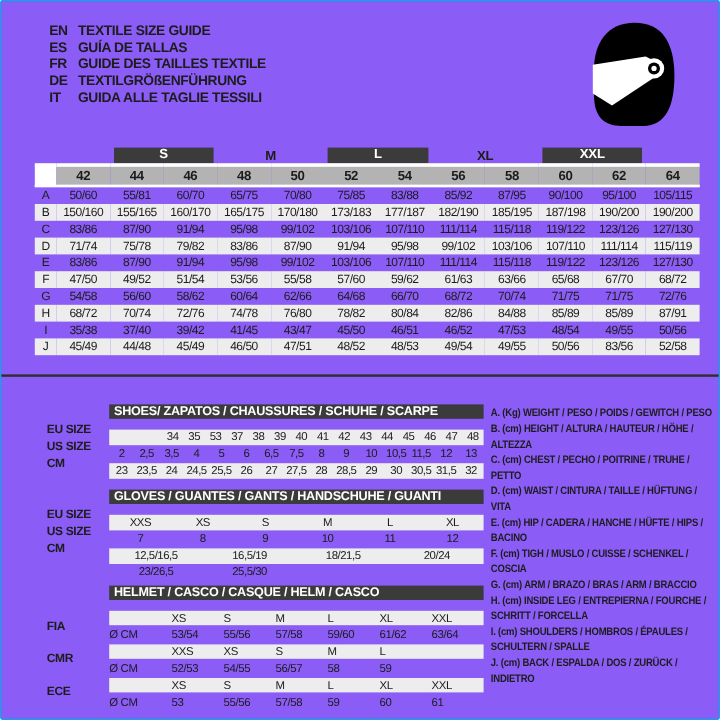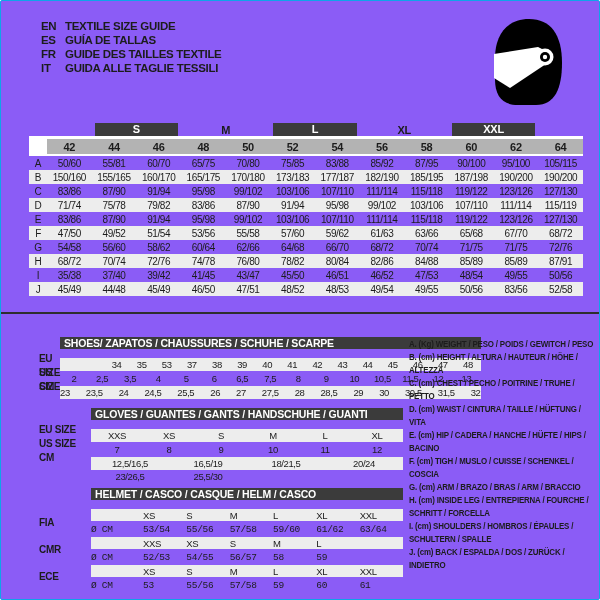--- a/index.html
+++ b/index.html
@@ -37,21 +37,21 @@
   .mini-label.sp-title{height:15px;}
   .mini-label.sp-size{height:13px;}
   .mini-body{flex:1;}
   .mini-title{height:12px;line-height:12px;background:var(--dark);color:#fff;
               font-size:10.5px;font-weight:700;letter-spacing:-0.2px;padding-left:4px;margin-bottom:9px;}
   .mini-row{display:grid;height:13px;margin-bottom:1px;align-items:center;}
   .mini-row.shaded{background:var(--stripe);}
   .mini-cell{text-align:center;font-size:9.5px;letter-spacing:-0.4px;line-height:13px;}
   .helmet-row{display:grid;grid-template-columns:52px repeat(6,1fr);align-items:center;margin-bottom:1px;}
   .helmet-row.sizes{height:12px;background:var(--stripe);}
-  .helmet-row.vals{height:14px;font-family:Liberation Mono, monospace;}
+  .helmet-row.vals{height:14px;}
   .helmet-cell{text-align:left;font-size:9.5px;letter-spacing:-0.3px;}
   .helmet-cell.unit{font-weight:400;}
   
   .legend{position:absolute;left:408px;top:337px;width:210px;transform:scaleX(0.88);transform-origin:left top;}
   .legend-item{font-size:9px;font-weight:700;line-height:13px;letter-spacing:-0.2px;}
 </style>
 </head>
 <body>
 
 <div class="page">
@@ -61,20 +61,24 @@
         <span class="lang-code">EN</span>
         <span class="lang-title">TEXTILE SIZE GUIDE</span>
       </div>
       <div class="lang-row">
         <span class="lang-code">ES</span>
         <span class="lang-title">GUÍA DE TALLAS</span>
       </div>
       <div class="lang-row">
         <span class="lang-code">FR</span>
         <span class="lang-title">GUIDE DES TAILLES TEXTILE</span>
+      </div>
+      <div class="lang-row">
+        <span class="lang-code">DE</span>
+        <span class="lang-title">TEXTILGRÖßENFÜHRUNG</span>
       </div>
       <div class="lang-row">
         <span class="lang-code">IT</span>
         <span class="lang-title">GUIDA ALLE TAGLIE TESSILI</span>
       </div>
     </div>
 
   <div class="helmet-wrap">
     <svg width="80" height="92" viewBox="0 0 80 92">
       <path d="M41 3 C 18 3 7 20 7 42 L 7 63 C 7 81 15 89 30 89 L 48 89 C 67 89 74 72 74 47 C 74 19 63 3 41 3 Z" fill="#000"></path>
@@ -317,21 +321,21 @@
               <div class="mini-cell">6,5</div>
               <div class="mini-cell">7,5</div>
               <div class="mini-cell">8</div>
               <div class="mini-cell">9</div>
               <div class="mini-cell">10</div>
               <div class="mini-cell">10,5</div>
               <div class="mini-cell">11,5</div>
               <div class="mini-cell">12</div>
               <div class="mini-cell">13</div>
             </div>
-            <div class="mini-row shaded" style="grid-template-columns: repeat(15, 1fr); gap: 16px;">
+            <div class="mini-row shaded" style="grid-template-columns: repeat(15, 1fr);">
               <div class="mini-cell">23</div>
               <div class="mini-cell">23,5</div>
               <div class="mini-cell">24</div>
               <div class="mini-cell">24,5</div>
               <div class="mini-cell">25,5</div>
               <div class="mini-cell">26</div>
               <div class="mini-cell">27</div>
               <div class="mini-cell">27,5</div>
               <div class="mini-cell">28</div>
               <div class="mini-cell">28,5</div>

